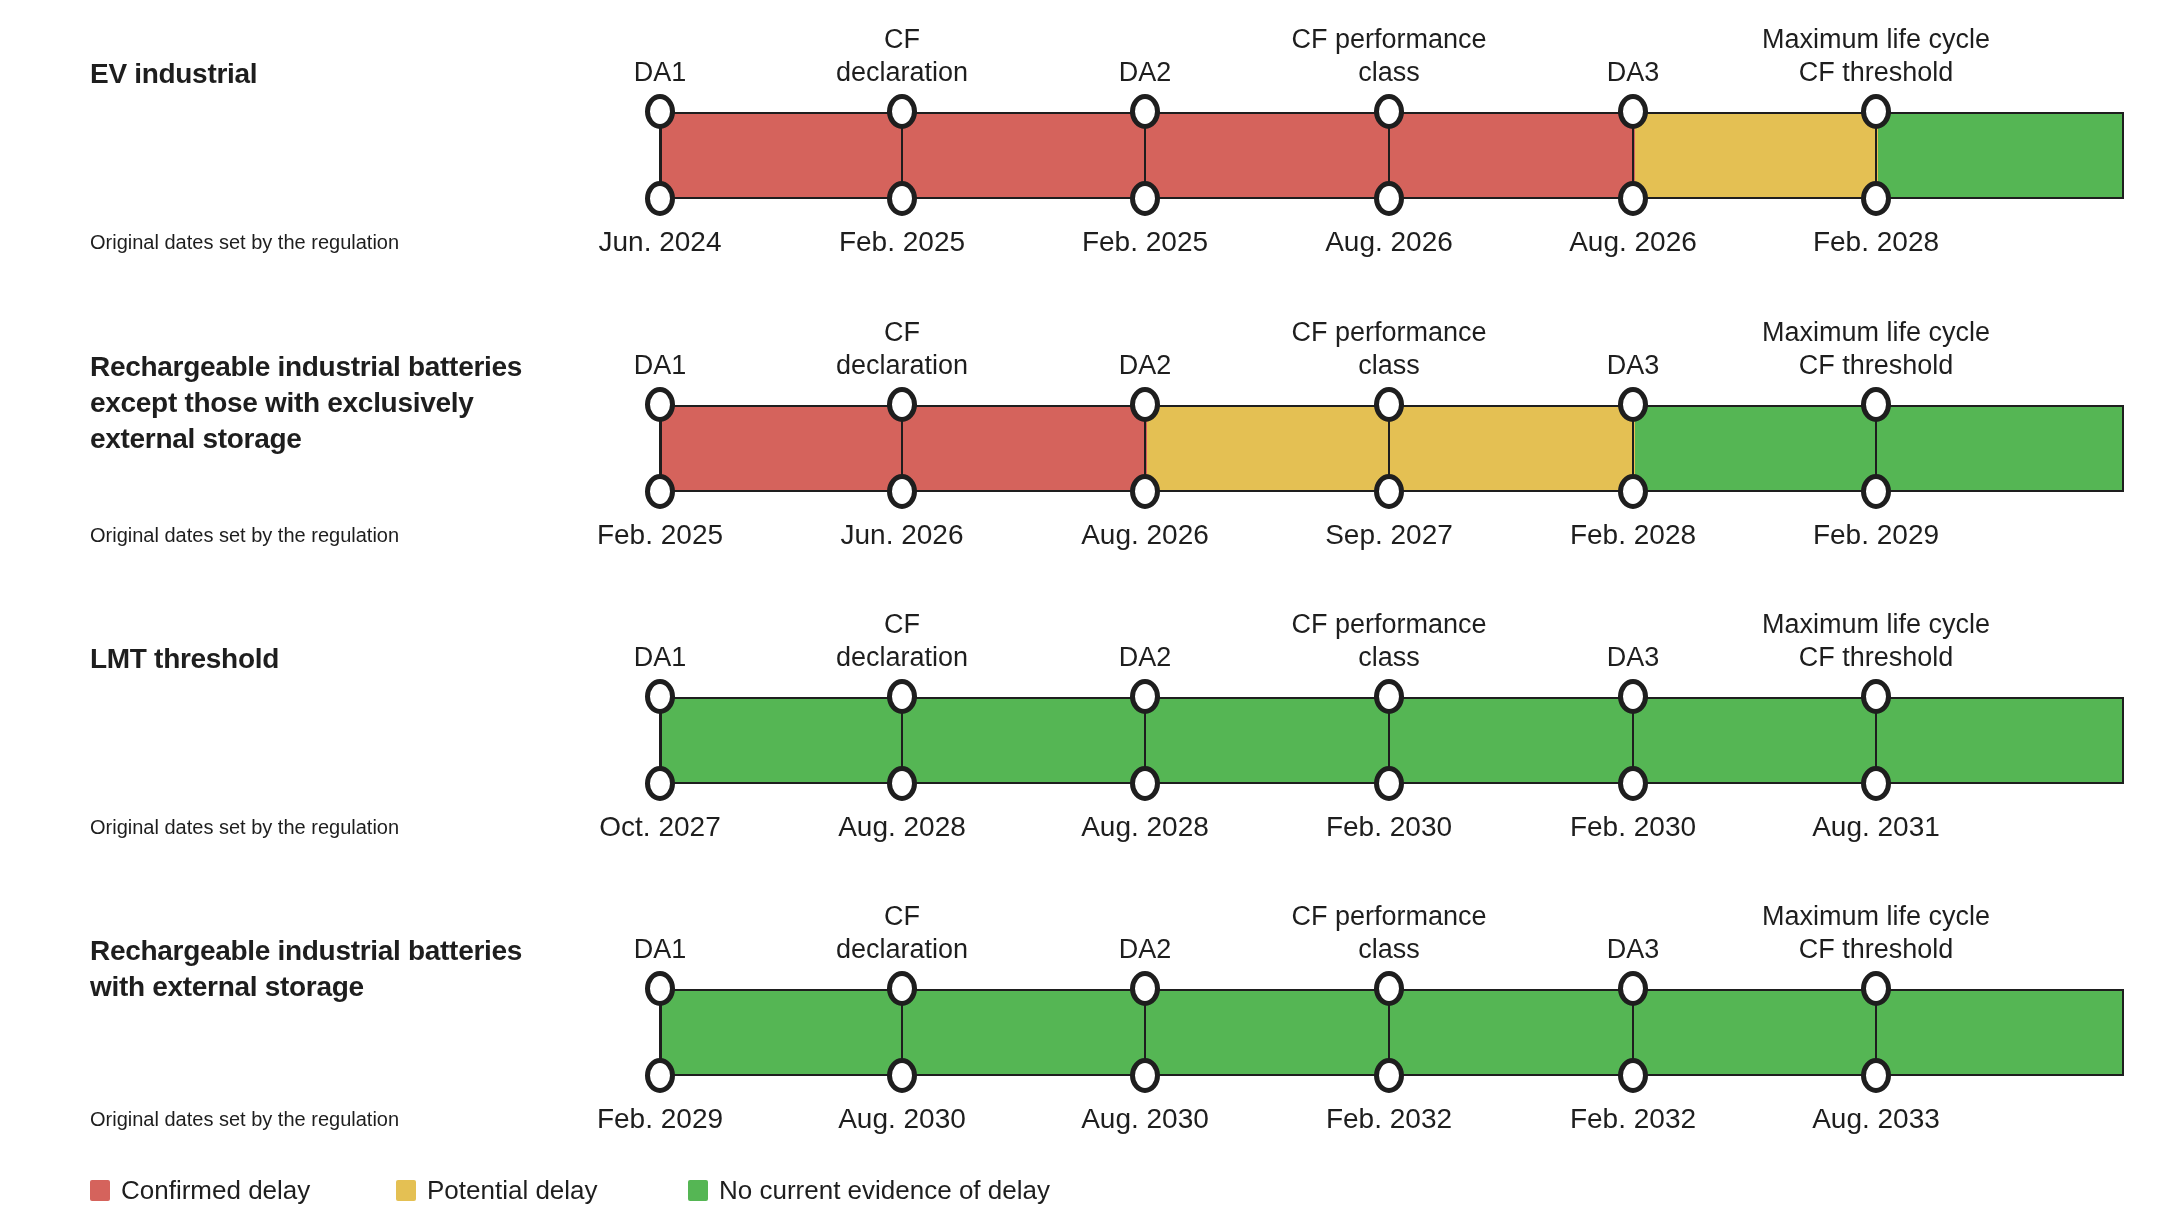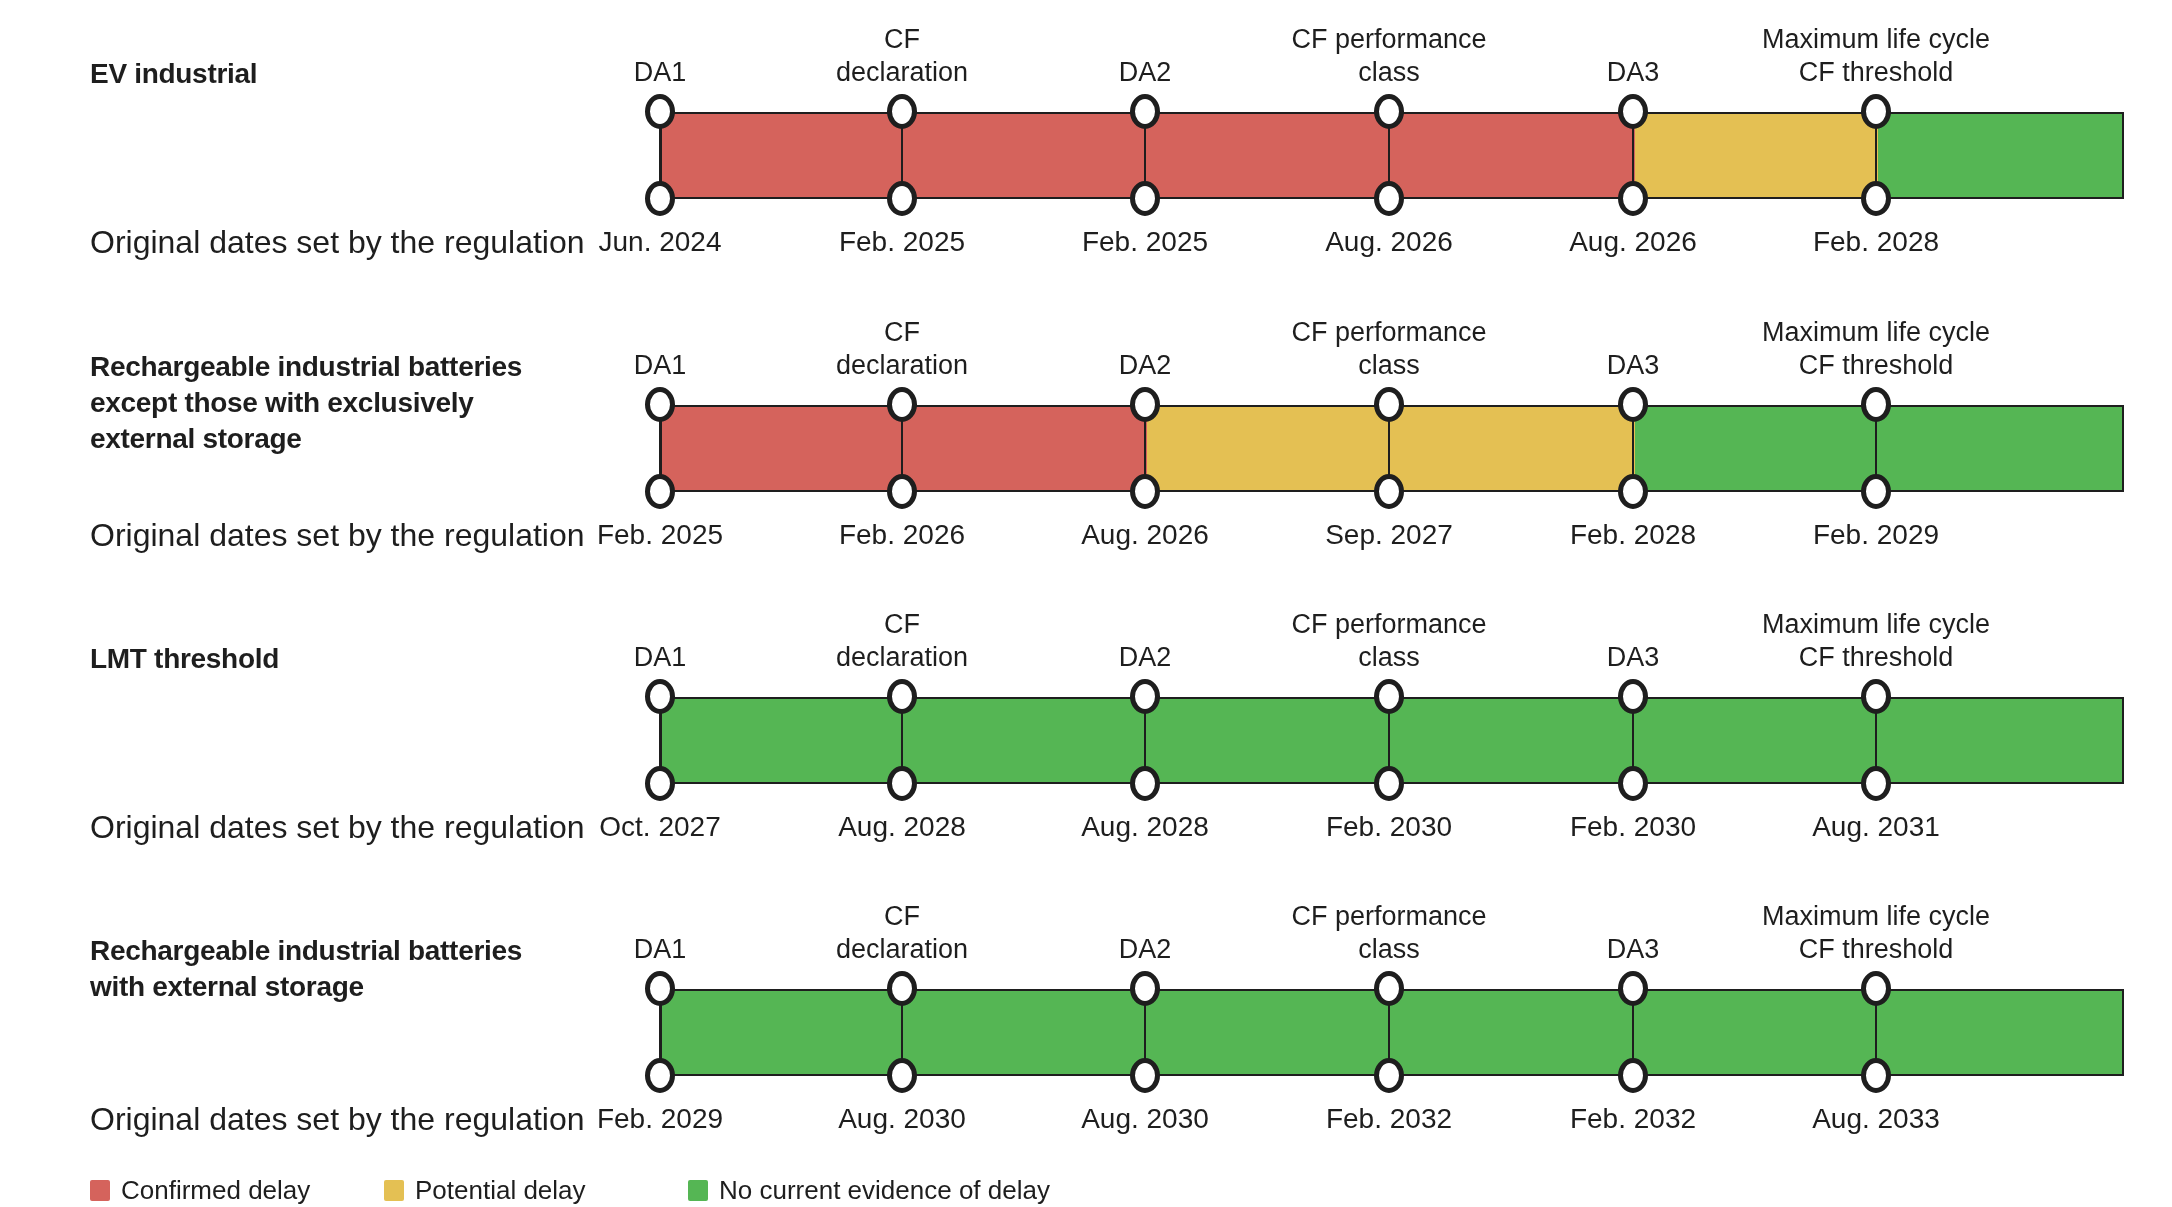--- a/index.html
+++ b/index.html
@@ -22,21 +22,21 @@
     margin: 0;
     font-size: 28px;
     font-weight: bold;
     line-height: 36px;
     letter-spacing: -0.3px;
     white-space: pre-line;
   }
   .origin-label {
     position: absolute;
     left: 90px;
-    font-size: 32px;
+    font-size: 20px;
     line-height: 30px;
     white-space: nowrap;
   }
   .col-label {
     position: absolute;
     width: 320px;
     height: 66px;
     display: flex;
     flex-direction: column;
     justify-content: flex-end;
@@ -96,21 +96,21 @@
   }
 </style>
 </head>
 <body>
 
 <div id="figure">
   <div class="legend-item" style="left: 90px; top: 1176px;">
     <span class="swatch" style="background: rgb(213, 99, 92);"></span>
     <span>Confirmed delay</span>
   </div>
-  <div class="legend-item" style="left: 384px; top: 1176px;">
+  <div class="legend-item" style="left: 396px; top: 1176px;">
     <span class="swatch" style="background: rgb(228, 192, 83);"></span>
     <span>Potential delay</span>
   </div>
   <div class="legend-item" style="left: 688px; top: 1176px;">
     <span class="swatch" style="background: rgb(85, 182, 84);"></span>
     <span>No current evidence of delay</span>
   </div>
 <section class="row">
     <h2 class="row-title" style="top: 56px;">EV industrial</h2>
     <div class="origin-label" style="top: 227px;">Original dates set by the regulation</div>
@@ -172,21 +172,21 @@
   <div class="col-label" style="left: 500px; top: 316px;">DA1</div>
       <div class="connector" style="left: 659px; top: 405px; height: 87px;"></div>
       <div class="circle" style="left: 644.5px; top: 387px;"></div>
       <div class="circle" style="left: 644.5px; top: 474px;"></div>
       <div class="date" style="left: 550px; top: 520px;">Feb. 2025</div>
       <div class="col-label" style="left: 742px; top: 316px;">CF
 declaration</div>
       <div class="connector" style="left: 901px; top: 405px; height: 87px;"></div>
       <div class="circle" style="left: 886.5px; top: 387px;"></div>
       <div class="circle" style="left: 886.5px; top: 474px;"></div>
-      <div class="date" style="left: 792px; top: 520px;">Feb. 2026</div>
+      <div class="date" style="left: 792px; top: 520px;">Jun. 2026</div>
       <div class="col-label" style="left: 985px; top: 316px;">DA2</div>
       <div class="connector" style="left: 1144px; top: 405px; height: 87px;"></div>
       <div class="circle" style="left: 1129.5px; top: 387px;"></div>
       <div class="circle" style="left: 1129.5px; top: 474px;"></div>
       <div class="date" style="left: 1035px; top: 520px;">Aug. 2026</div>
       <div class="col-label" style="left: 1229px; top: 316px;">CF performance
 class</div>
       <div class="connector" style="left: 1388px; top: 405px; height: 87px;"></div>
       <div class="circle" style="left: 1373.5px; top: 387px;"></div>
       <div class="circle" style="left: 1373.5px; top: 474px;"></div>

